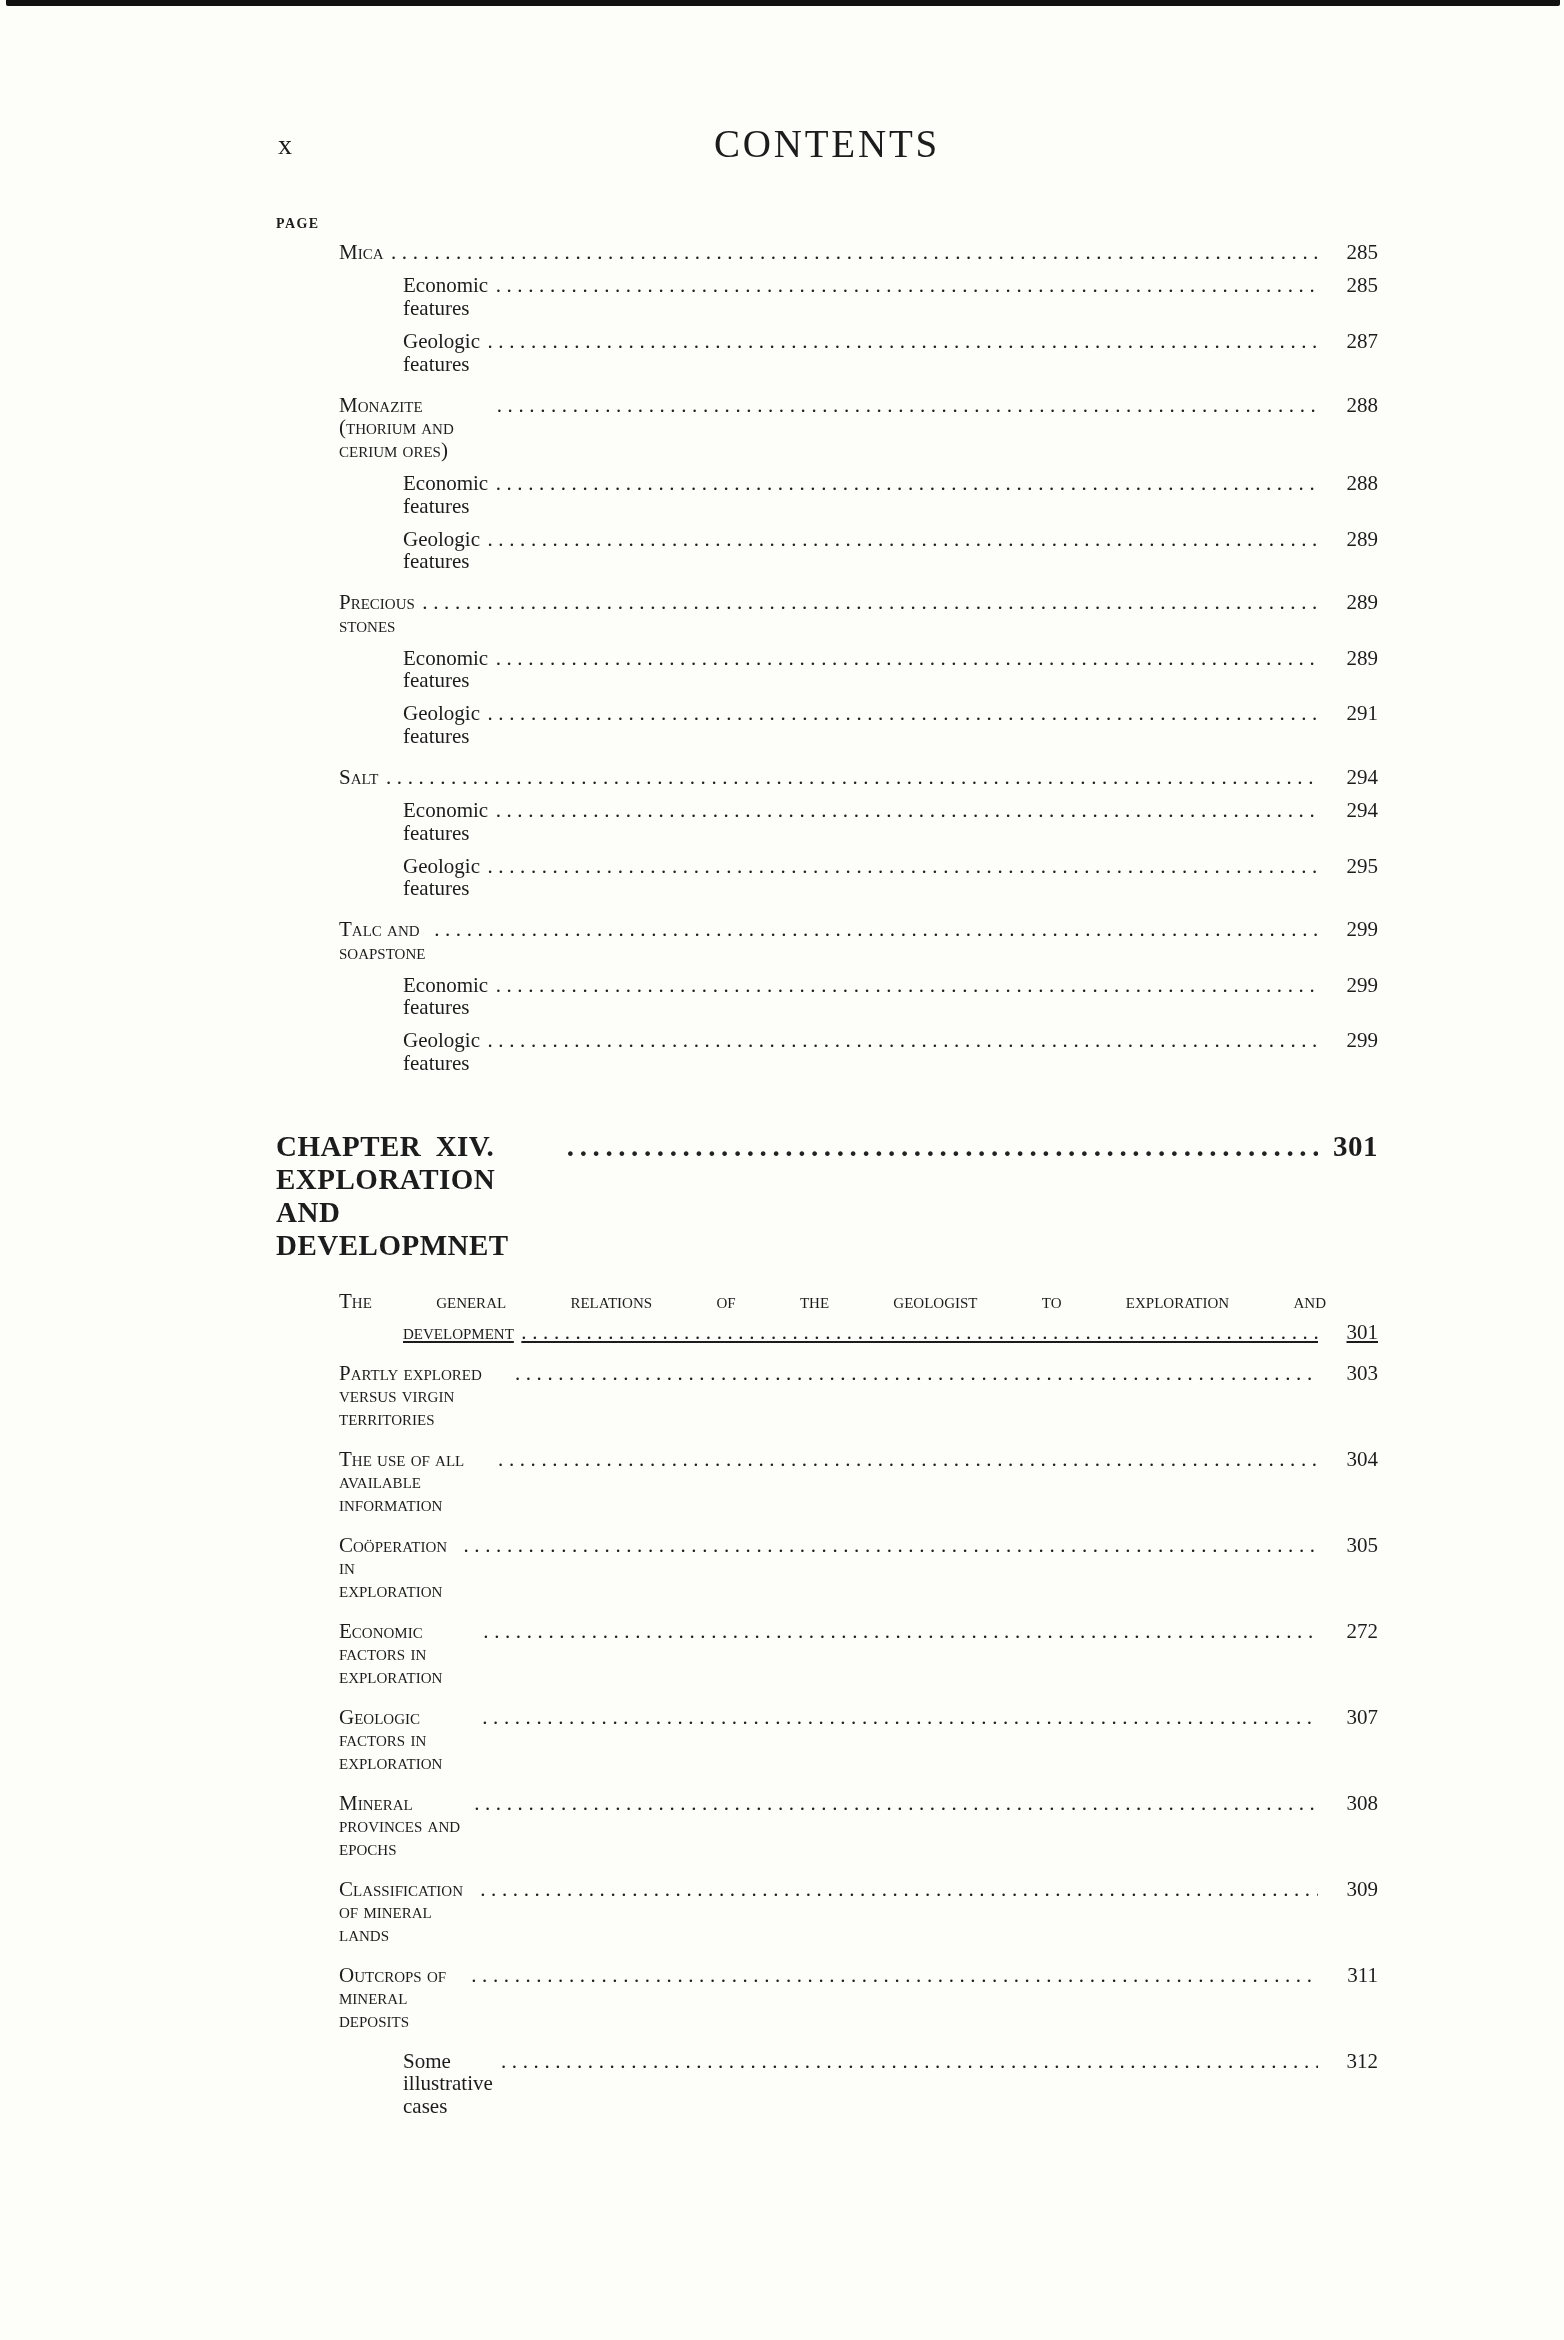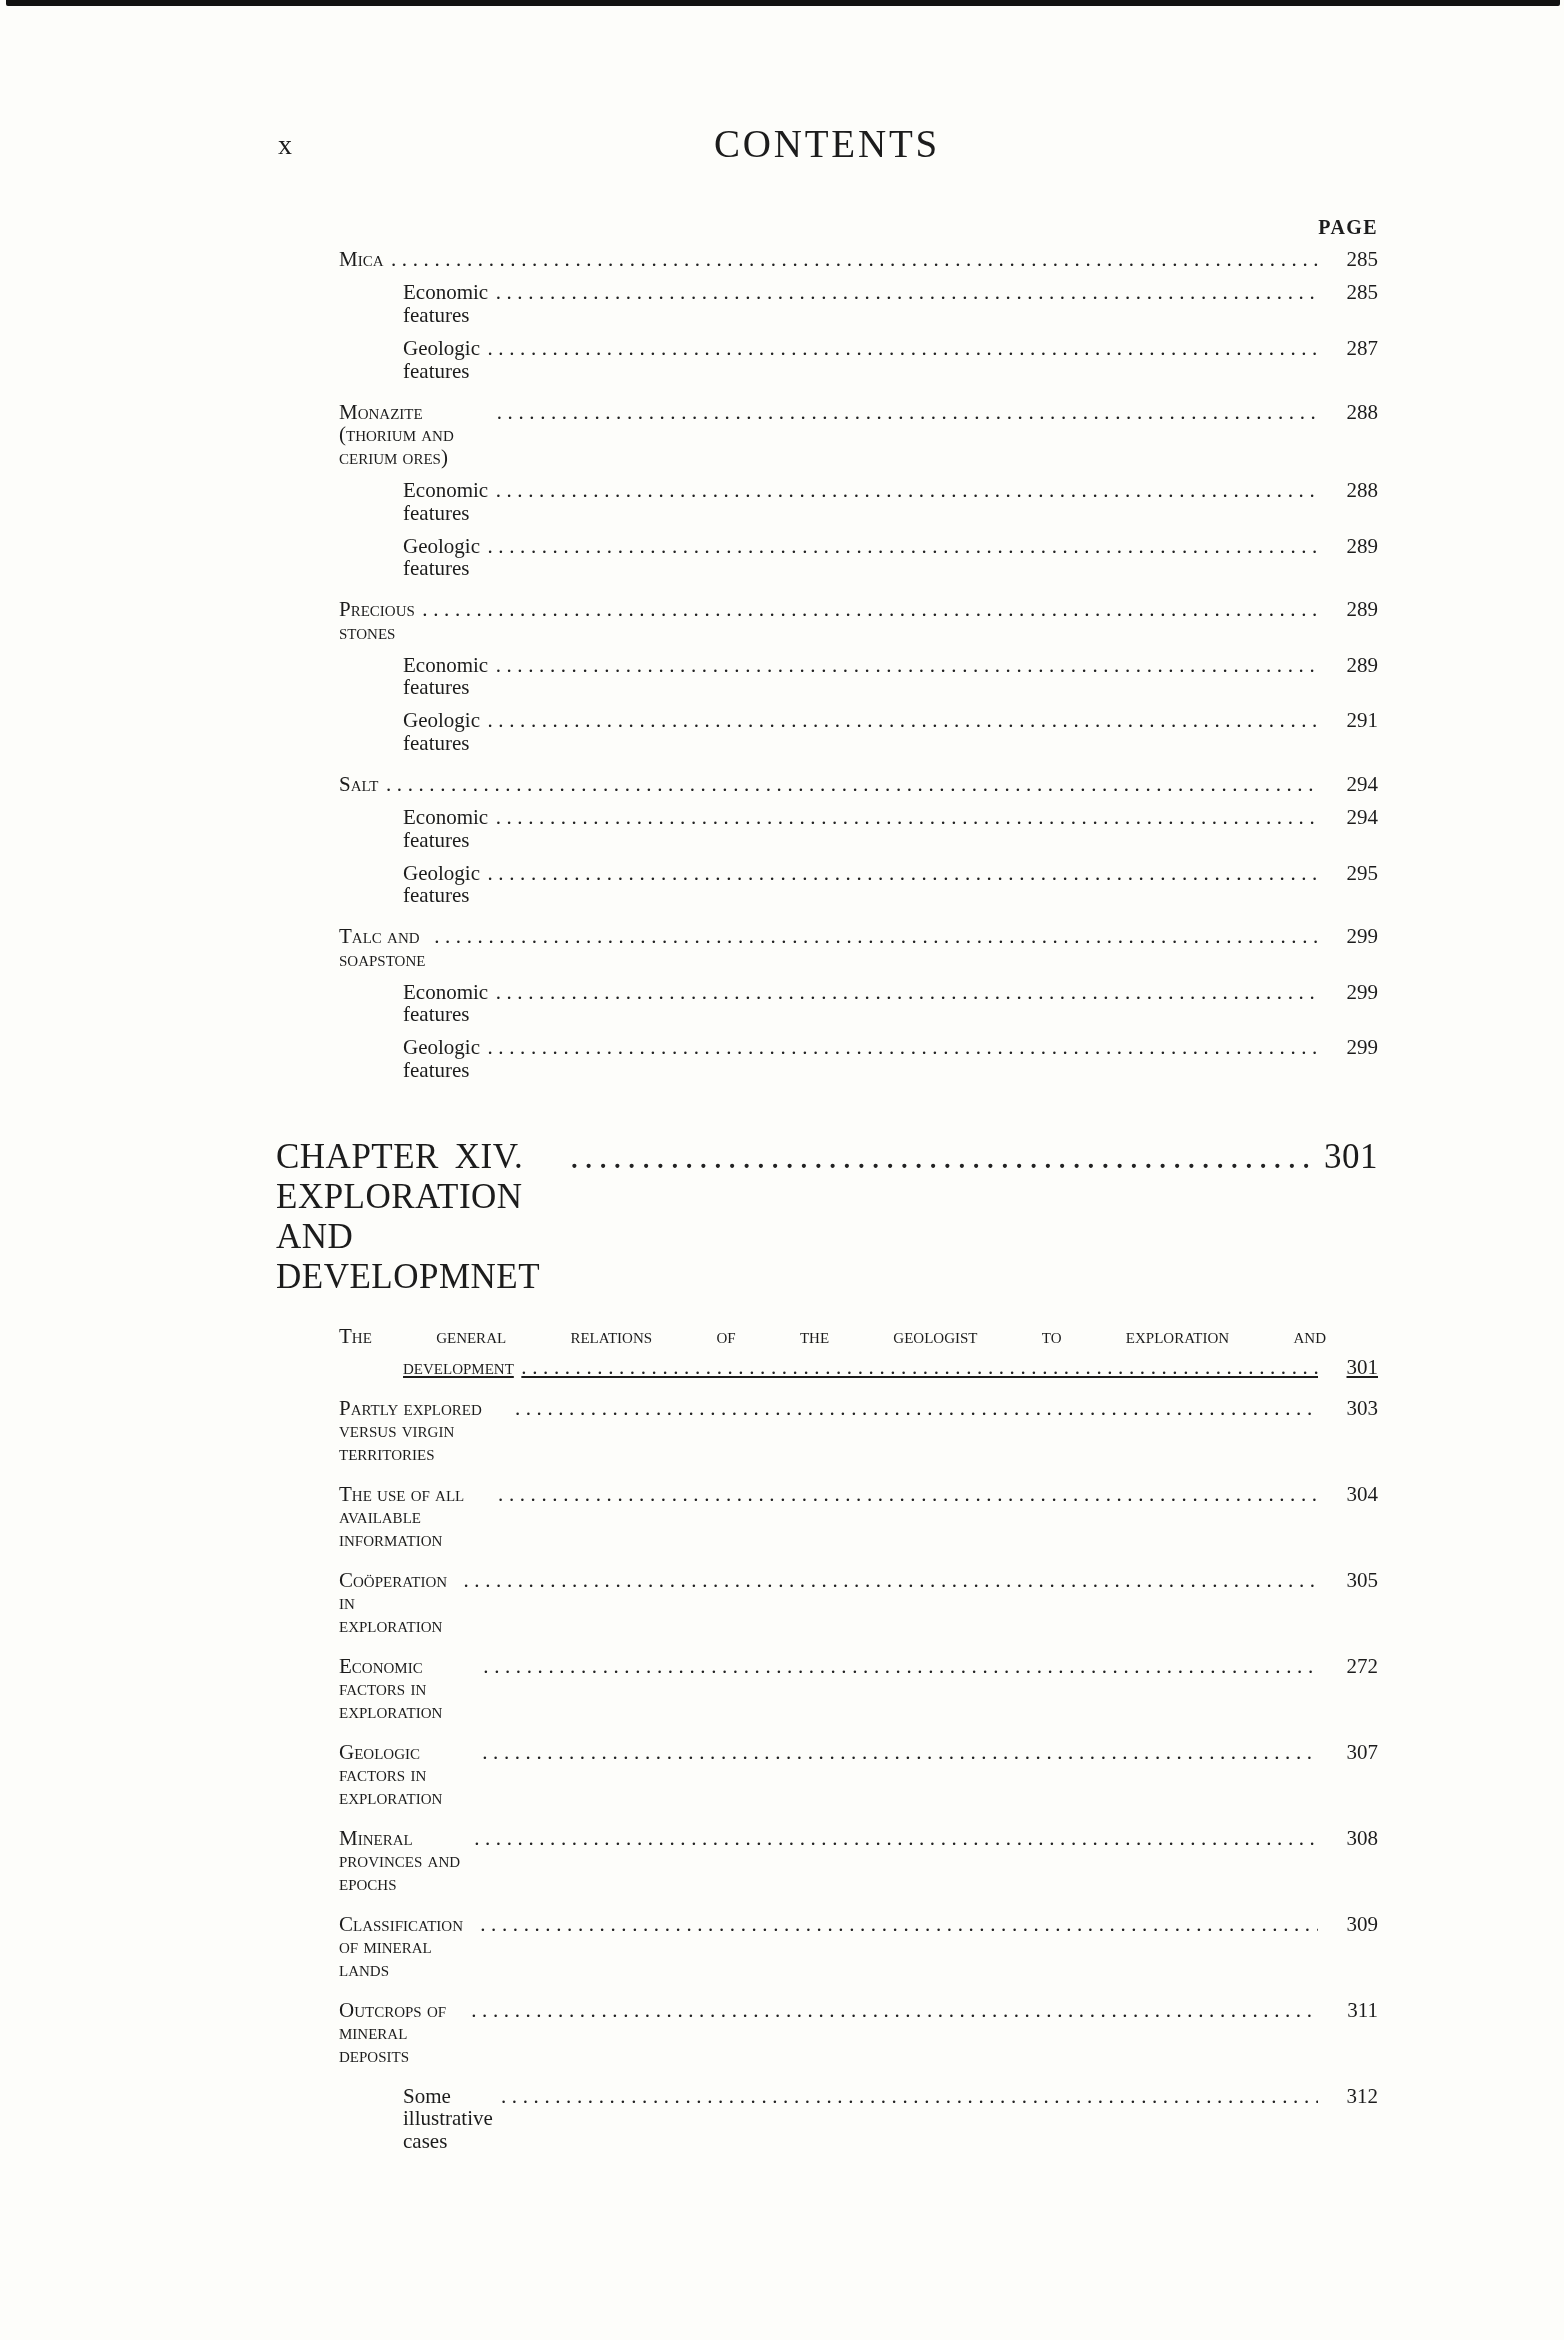--- a/index.html
+++ b/index.html
@@ -33,22 +33,22 @@
     left: 1.9px; top: 7.5px;
     font-size: 28px;
     letter-spacing: 0.9px;
   }
   .doc-title {
     text-align: center;
     font-size: 39px;
     letter-spacing: 2.8px;
   }
   .page-col-label {
-    text-align: right;
-    font-size: 20px;
+    text-align: left;
+    font-size: 14px;
     letter-spacing: 1.4px;
     font-weight: bold;
     margin-top: 40px;
     margin-bottom: 9.4px;
   }
   .entry { font-size: 21px; line-height: 1.08; }
   .entry.main { margin-left: 63px; font-variant: small-caps; }
   .entry.sub  { margin-left: 127px; }
   .front .entry { margin-bottom: 10.4px; }
   .front .group { margin-bottom: 18px; }
@@ -60,23 +60,24 @@
     overflow: hidden;
     white-space: nowrap;
     letter-spacing: 5.6px;
     margin: 0 7.5px;
     color: #222;
   }
   .pg { flex: 0 0 auto; min-width: 53px; text-align: right; }
   .chapter-heading {
     margin-top: 55px;
     margin-bottom: 28px;
-    font-size: 35px;
+    font-size: 29px;
     word-spacing: 6.6px;
     letter-spacing: 0.5px;
+    font-weight: bold;
   }
   .chapter-heading .dots { letter-spacing: 5.6px; }
   .chapter .entry.main { margin-bottom: 18px; }
   .chapter .entry.sub  { margin-bottom: 8.5px; }
   .twoline .line1 { padding-right: 52px; }
   .twoline .line2 { margin-left: 64px; margin-top: 8.5px; text-decoration: underline; }
   .justify { text-align: justify; text-align-last: justify; }
 </style>
 </head>
 <body>

